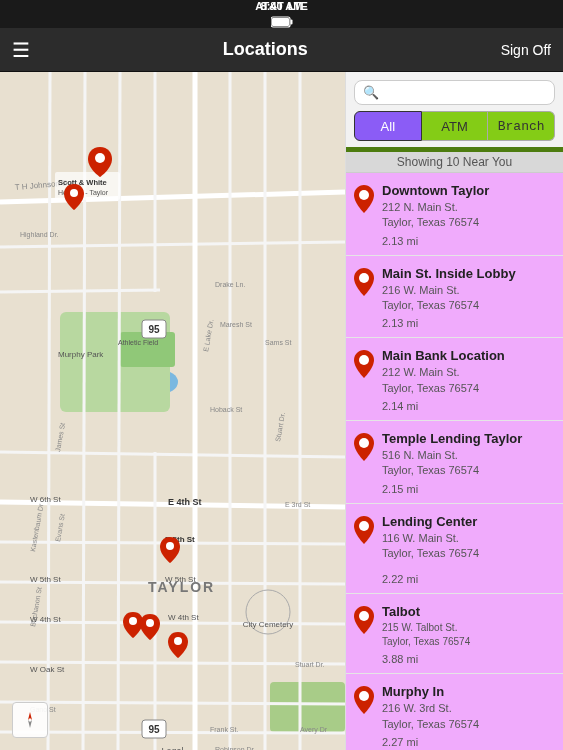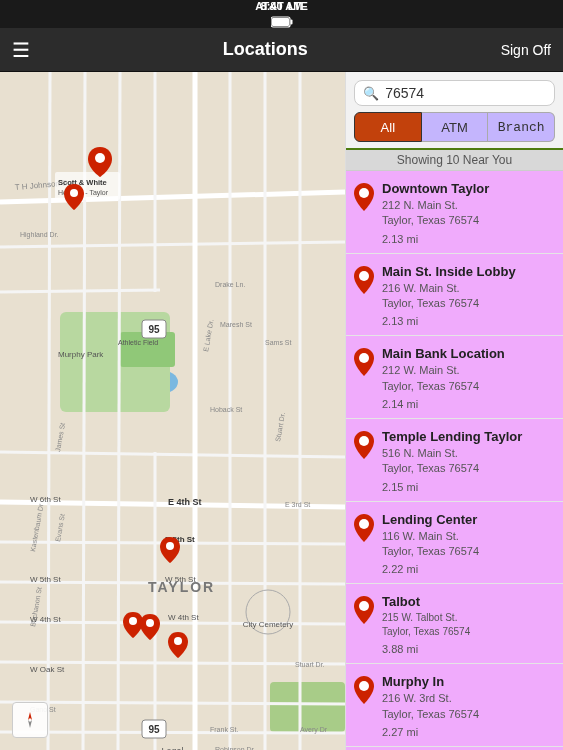--- a/index.html
+++ b/index.html
@@ -119,43 +119,43 @@
     
     .filter-buttons {
       display: flex;
       padding: 0 8px 6px 8px;
       gap: 0;
     }
     .filter-btn {
       flex: 1;
       height: 30px;
       border: 1px solid #aaa;
-      background: #c4b5fd;
+      background: #84cc16;
       font-size: 13px;
       font-weight: 500;
       cursor: pointer;
       color: #333;
     }
     .filter-btn.active {
-      background: #c2410c;
+      background: #8b5cf6;
       color: #fff;
       border-color: #333;
     }
     .filter-btn:first-child { border-radius: 6px 0 0 6px; }
     .filter-btn:last-child { border-radius: 0 6px 6px 0; font-family: Liberation Mono, monospace; }
     .filter-btn:not(:first-child) { border-left: none; }
 
     
     .near-you-label {
       background: #d8d8d8;
       text-align: center;
       font-size: 12px;
       color: #555;
       padding: 3px 0;
-      border-top: 2px solid #4d7c0f;
+      border-top: 5px solid #4d7c0f;
       border-bottom: 1px solid #ccc;
     }
 
     
     .location-list {
       flex: 1;
       overflow-y: auto;
       background: #f0abfc;
     }
   </style>
@@ -308,21 +308,20 @@
 
     
     <div class="map-legal">Legal</div>
   </div>
 
   <div class="right-panel">
 
     <div class="search-bar">
       <div class="search-input-wrap">
         <span class="search-icon">🔍</span>
-        <input class="search-input" type="text" value="76574" style="">
       </div>
     </div>
 
     <div class="filter-buttons">
       <button class="filter-btn active">All</button>
       <button class="filter-btn">ATM</button>
       <button class="filter-btn">Branch</button>
     </div>
 
     <div class="near-you-label">Showing 10 Near You</div>
@@ -384,21 +383,21 @@
     <div style="display:flex;align-items:flex-start;padding:10px 8px 2px 8px;">
       <svg width="20" height="28" viewBox="0 0 20 28" style="flex-shrink:0;margin-right:8px;margin-top:2px;">
         <path d="M10,0 C4.5,0 0,4.5 0,10 C0,18 10,28 10,28 C10,28 20,18 20,10 C20,4.5 15.5,0 10,0 Z" fill="#cc2200"></path>
         <circle cx="10" cy="10" r="5" fill="#fff"></circle>
       </svg>
       <div>
         <div style="font-size:13px;font-weight:700;color:#222;line-height:1.3;">Lending Center</div>
         <div style="font-size:11px;color:#555;line-height:1.4;">116 W. Main St.<br>Taylor, Texas 76574</div>
       </div>
     </div>
-    <div style="font-size:11px;color:#555;padding:2px 8px 8px 36px;">2.22 mi</div>
+    <div style="font-size:11px;color:#555;padding:2px 8px 8px 36px;margin-top:8px;">2.22 mi</div>
   </div>
         <div style="border-bottom: 1px solid rgb(229, 229, 229); cursor: pointer;">
     <div style="display:flex;align-items:flex-start;padding:10px 8px 2px 8px;">
       <svg width="20" height="28" viewBox="0 0 20 28" style="flex-shrink:0;margin-right:8px;margin-top:2px;">
         <path d="M10,0 C4.5,0 0,4.5 0,10 C0,18 10,28 10,28 C10,28 20,18 20,10 C20,4.5 15.5,0 10,0 Z" fill="#cc2200"></path>
         <circle cx="10" cy="10" r="5" fill="#fff"></circle>
       </svg>
       <div>
         <div style="font-size:13px;font-weight:700;color:#222;line-height:1.3;">Talbot</div>
         <div style="font-size:10px;color:#555;line-height:1.4;">215 W. Talbot St.<br>Taylor, Texas 76574</div>

